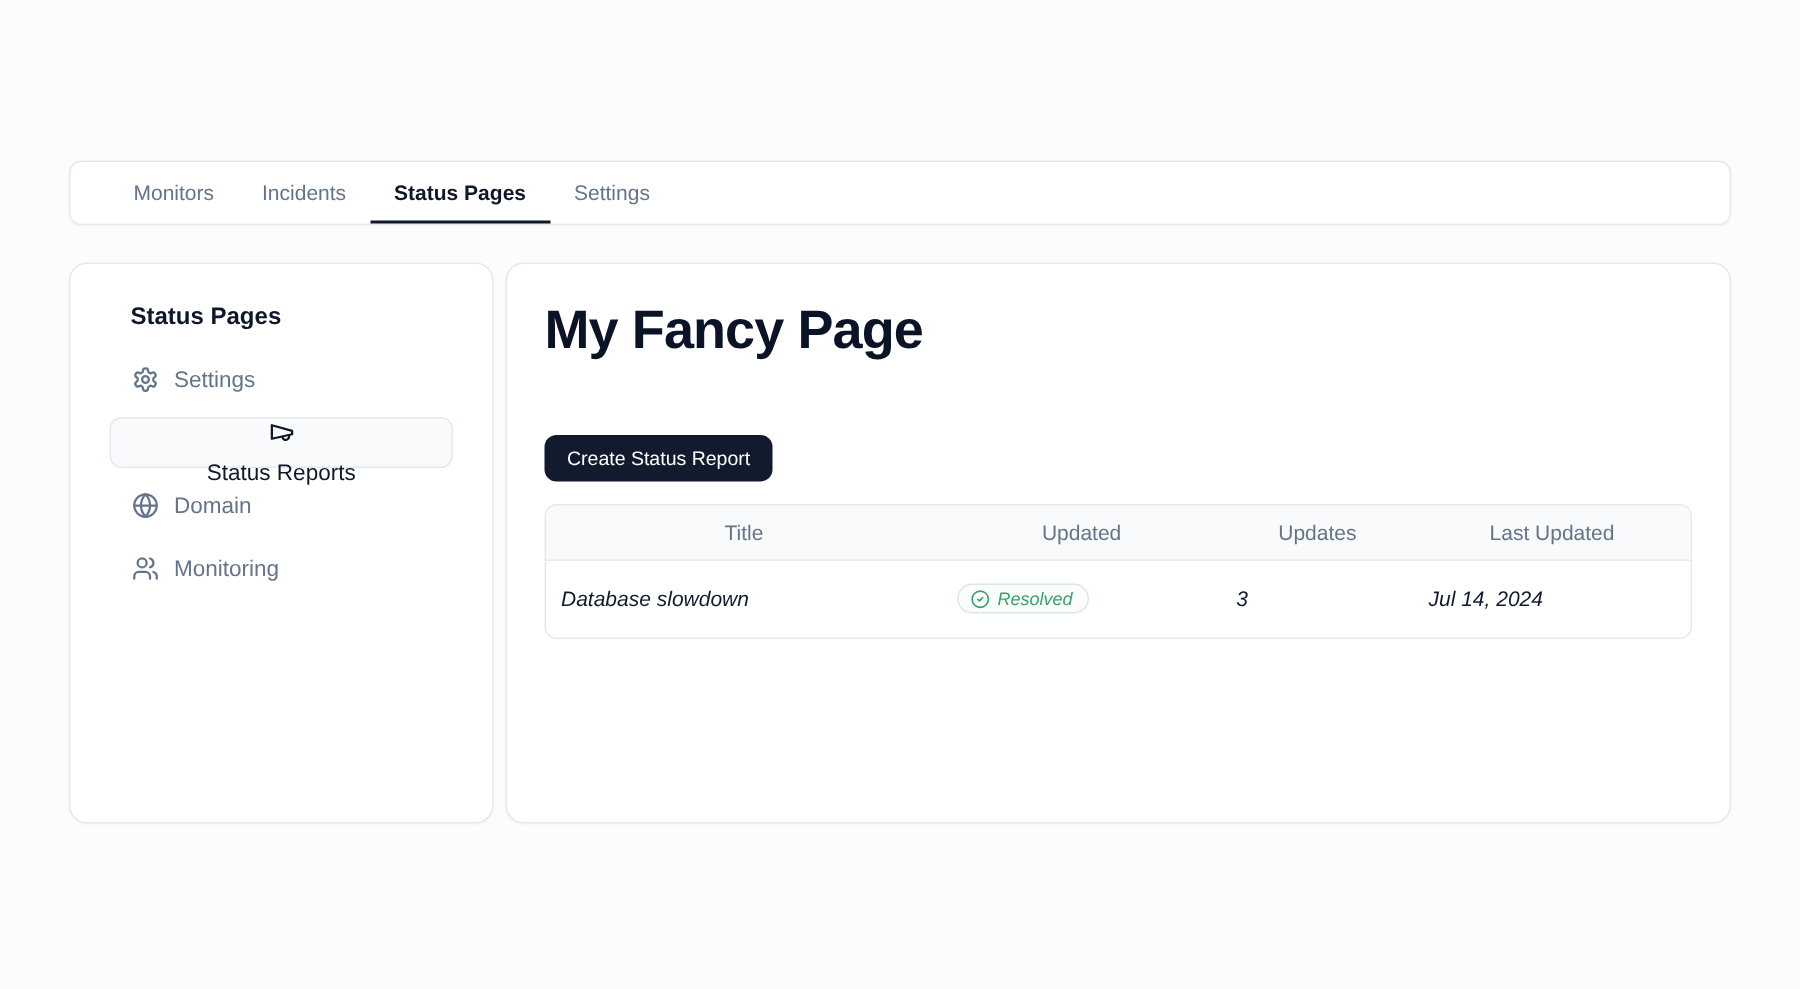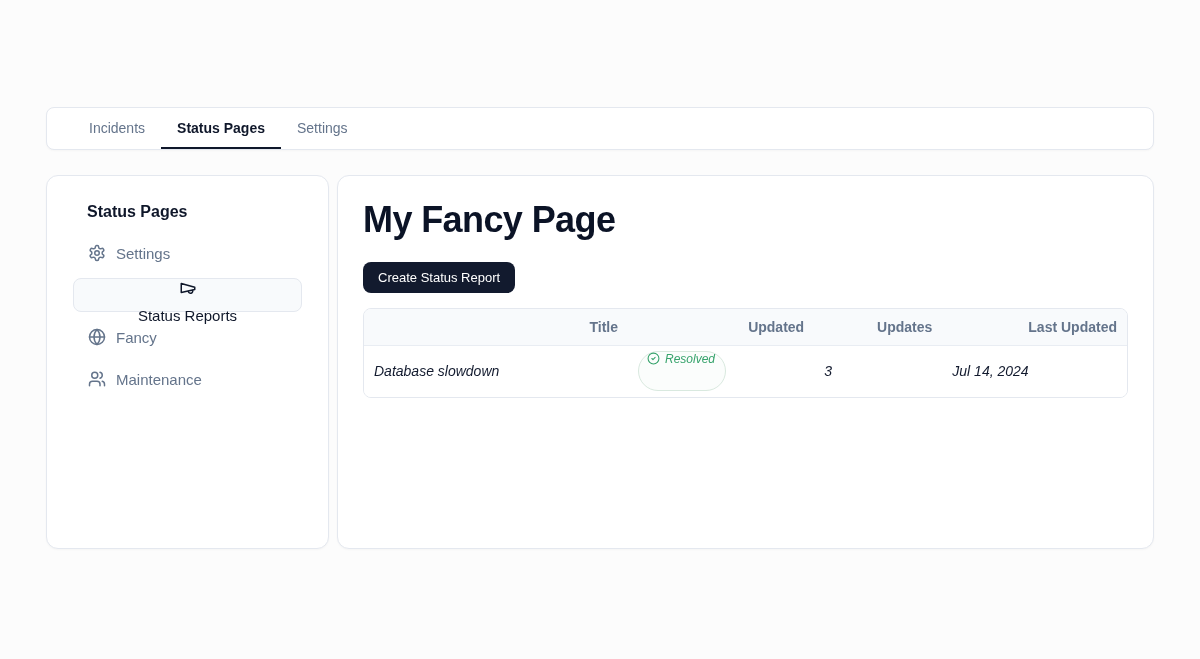--- a/index.html
+++ b/index.html
@@ -85,21 +85,21 @@
     padding: 26px 25px;
   }
   .page-title {
     font-size: 36px;
     font-weight: 700;
     letter-spacing: -0.6px;
     color: #0b1326;
     line-height: 36px;
   }
   .create-btn {
-    margin-top: 24px;
+    margin-top: 52px;
     display: inline-flex;
     align-items: center;
     height: 31px;
     padding: 0 15px;
     background: #121a2e;
     color: #ffffff;
     font-size: 13px;
     font-weight: 500;
     font-family: inherit;
     border: none;
@@ -115,53 +115,54 @@
     overflow: hidden;
   }
   table { width: 100%; border-collapse: collapse; table-layout: fixed; }
   col.c1 { width: 34.6%; }
   col.c2 { width: 24.4%; }
   col.c3 { width: 16.8%; }
   col.c4 { width: 24.2%; }
   thead th {
     height: 36px;
     background: #f8fafc;
-    text-align: right;
-    font-weight: 700;
+    text-align: center;
+    font-weight: 400;
     font-size: 14px;
     color: #64748b;
     padding: 0 10px;
     border-bottom: 1px solid #e9edf3;
   }
   tbody td {
     height: 52px;
     font-size: 14px;
     color: #121a2e;
     padding: 0 10px;
     background: #ffffff;
     font-style: italic;
   }
   .badge {
     display: inline-flex;
-    align-items: flex-start;
+    align-items: center;
     gap: 5px;
-    height: 40px;
+    height: 20px;
     padding: 0 10px 0 8px;
     border: 1px solid #d9e9df;
     background: #fbfdfc;
     border-radius: 999px;
     font-size: 12px;
     color: #37a36c;
   }
   .badge svg { width: 13px; height: 13px; }
 </style>
 </head>
 <body>
 
 <nav class="card topnav">
+  <div class="tab">Monitors</div>
   <div class="tab">Incidents</div>
   <div class="tab active">Status Pages</div>
   <div class="tab">Settings</div>
 </nav>
 
 <aside class="card sidebar">
   <div class="sidebar-title">Status Pages</div>
 
   <div class="side-item">
     <span class="icn">
@@ -186,33 +187,33 @@
   </div>
 
   <div class="side-item">
     <span class="icn">
       <svg viewBox="0 0 24 24" fill="none" stroke="currentColor" stroke-width="2" stroke-linecap="round" stroke-linejoin="round">
           <circle cx="12" cy="12" r="10"></circle>
           <path d="M12 2a14.5 14.5 0 0 0 0 20 14.5 14.5 0 0 0 0-20"></path>
           <path d="M2 12h20"></path>
         </svg>
     </span>
-    <span>Fancy</span>
+    <span>Domain</span>
   </div>
 
   <div class="side-item">
     <span class="icn">
       <svg viewBox="0 0 24 24" fill="none" stroke="currentColor" stroke-width="2" stroke-linecap="round" stroke-linejoin="round">
           <path d="M16 21v-2a4 4 0 0 0-4-4H6a4 4 0 0 0-4 4v2"></path>
           <circle cx="9" cy="7" r="4"></circle>
           <path d="M22 21v-2a4 4 0 0 0-3-3.87"></path>
           <path d="M16 3.13a4 4 0 0 1 0 7.75"></path>
         </svg>
     </span>
-    <span>Maintenance</span>
+    <span>Monitoring</span>
   </div>
 
 </aside>
 
 <main class="card main">
   <h1 class="page-title">My Fancy Page</h1>
 
   <button class="create-btn">Create Status Report</button>
 
   <div class="table-wrap">

